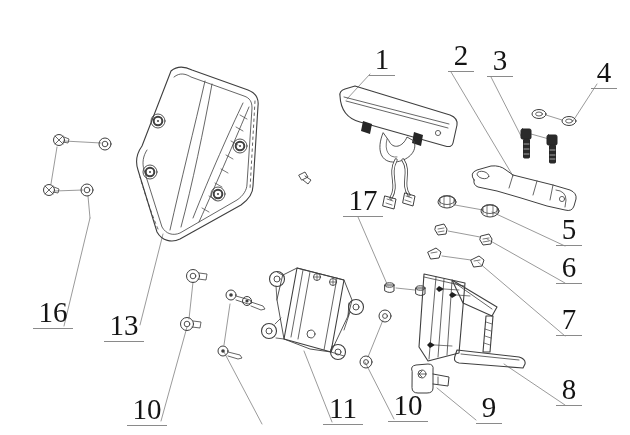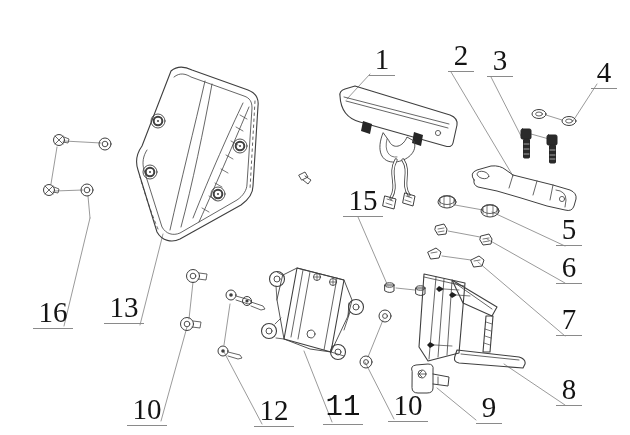--- a/index.html
+++ b/index.html
@@ -261,20 +261,19 @@
 <div class="callout w1" style="left:382px;top:44px;"><span>1</span></div>
 <div class="callout w1" style="left:461px;top:40px;"><span>2</span></div>
 <div class="callout w1" style="left:500px;top:45px;"><span>3</span></div>
 <div class="callout w1" style="left:604px;top:57px;"><span>4</span></div>
 <div class="callout w1" style="left:569px;top:214px;"><span>5</span></div>
 <div class="callout w1" style="left:569px;top:252px;"><span>6</span></div>
 <div class="callout w1" style="left:569px;top:304px;"><span>7</span></div>
 <div class="callout w1" style="left:569px;top:374px;"><span>8</span></div>
 <div class="callout w1" style="left:489px;top:392px;"><span>9</span></div>
 <div class="callout w2" style="left:147px;top:394px;"><span>10</span></div>
-<div class="callout w2" style="left:343px;top:393px;font-family:Liberation Mono, monospace;"><span>11</span></div>
-<div class="callout w2" style="left:274px;top:395px;"><span>12</span></div>
+<div class="callout w2" style="left:343px;top:393px;"><span>11</span></div>
 <div class="callout w2" style="left:408px;top:390px;"><span>10</span></div>
-<div class="callout w2" style="left:124px;top:292px;"><span>13</span></div>
+<div class="callout w2" style="left:124px;top:310px;"><span>13</span></div>
 <div class="callout w2" style="left:53px;top:297px;"><span>16</span></div>
-<div class="callout w2" style="left:363px;top:185px;"><span>15</span></div>
+<div class="callout w2" style="left:363px;top:185px;"><span>17</span></div>
 
 </div>
 
 </body></html>

